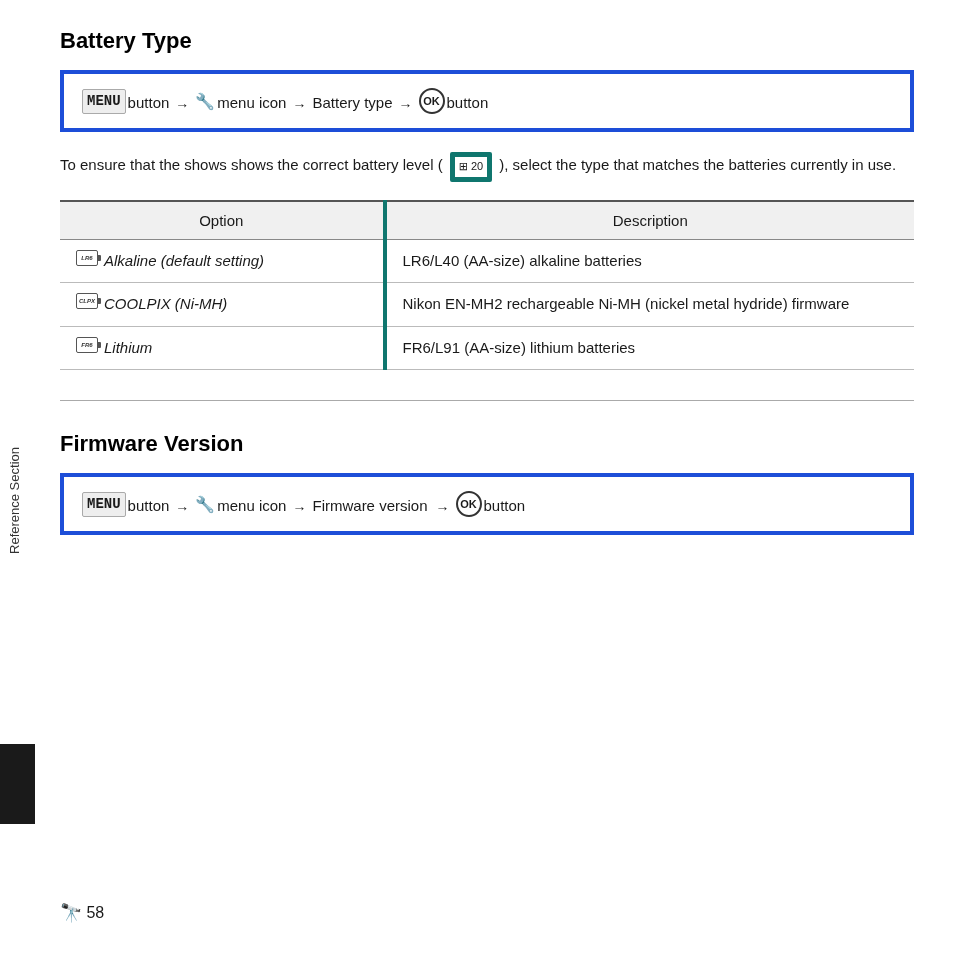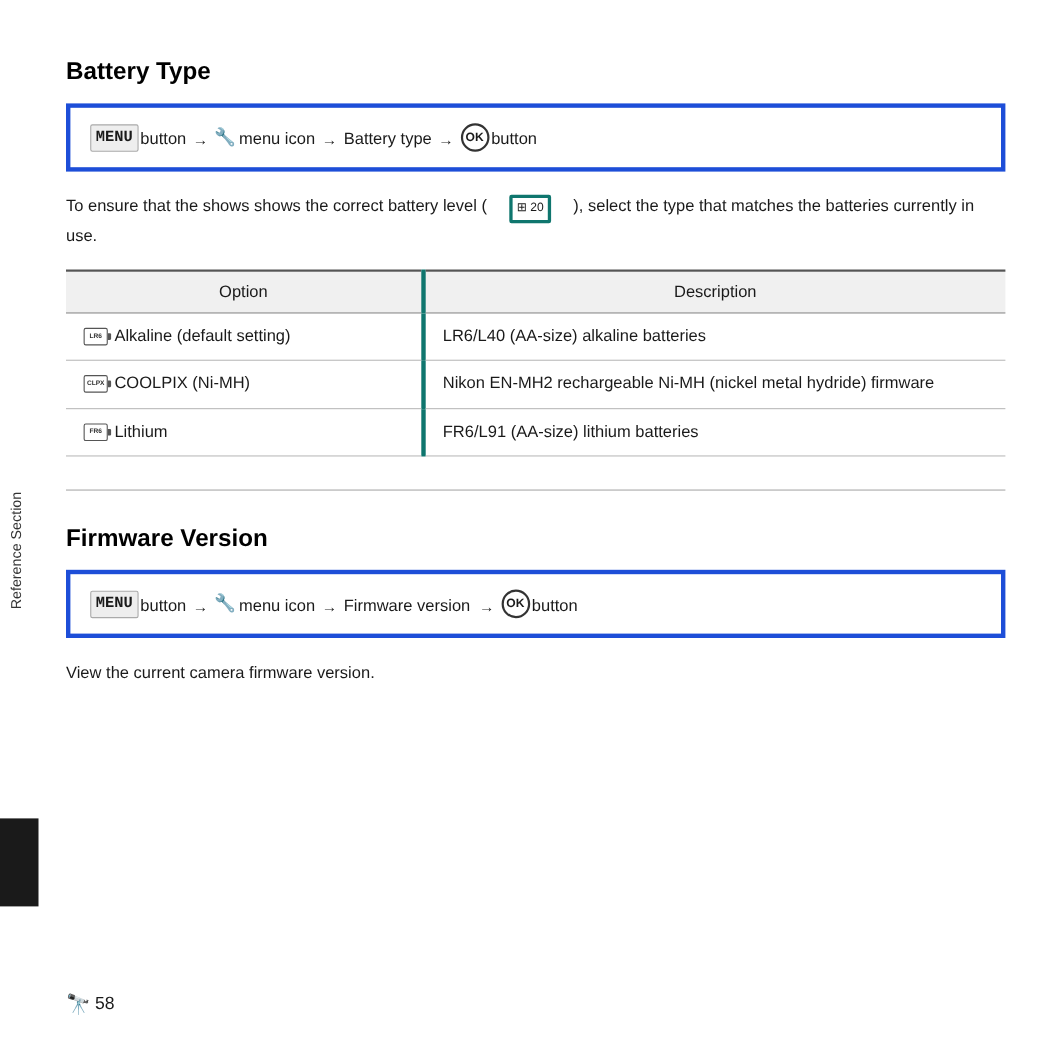--- a/index.html
+++ b/index.html
@@ -11,21 +11,21 @@
       font-family: 'Arial', sans-serif;
       font-size: 15px;
       color: #1a1a1a;
       position: relative;
       overflow: hidden;
     }
 
     .main-content {
       margin-left: 60px;
       margin-right: 40px;
-      padding-top: 52px;
+      padding-top: 28px;
     }
 
     
     .section-title {
       font-size: 22px;
       font-weight: bold;
       margin-bottom: 16px;
       color: #000;
     }
 
@@ -79,24 +79,24 @@
       font-size: 15px;
       line-height: 1.6;
       margin-bottom: 18px;
       color: #1a1a1a;
     }
 
     .book-ref {
       display: inline-flex;
       align-items: center;
       justify-content: center;
-      border: 3px solid #0f766e;
+      border: 5px solid #0f766e;
       font-size: 11px;
       padding: 1px 4px;
-      margin: 0 20px;
+      margin: 0 7px;
       border-radius: 2px;
     }
 
     
     .options-table {
       width: 100%;
       border-collapse: collapse;
       margin-bottom: 30px;
     }
 
@@ -122,21 +122,22 @@
       width: 38%;
       border-right: 4px solid #0f766e;
     }
 
     .options-table .desc-col {
       width: 62%;
     }
 
     .option-cell-content {
       display: flex;
-      align-items: center;
+      align-items: flex-start;
+      font-style: italic;
     }
 
     .battery-icon-container {
       display: inline-flex;
       align-items: center;
       justify-content: center;
       border: 1.5px solid #555;
       border-radius: 2px;
       width: 22px;
       height: 16px;
@@ -304,20 +305,19 @@
     <span class="wrench-icon">🔧</span>
     <span> menu icon </span>
     <span class="arrow">→</span>
     <span>Firmware version</span>
     <span> </span>
     <span class="arrow">→</span>
     <span class="ok-circle">OK</span>
     <span> button</span>
   </div>
 
-  <p class="description-text">View the current camera firmware version.</p>
 
 </div>
 
 <div class="footer">
   <span class="binoculars-icon">🔭</span>
   <span class="page-number">58</span>
 </div>
 
 </body></html>

